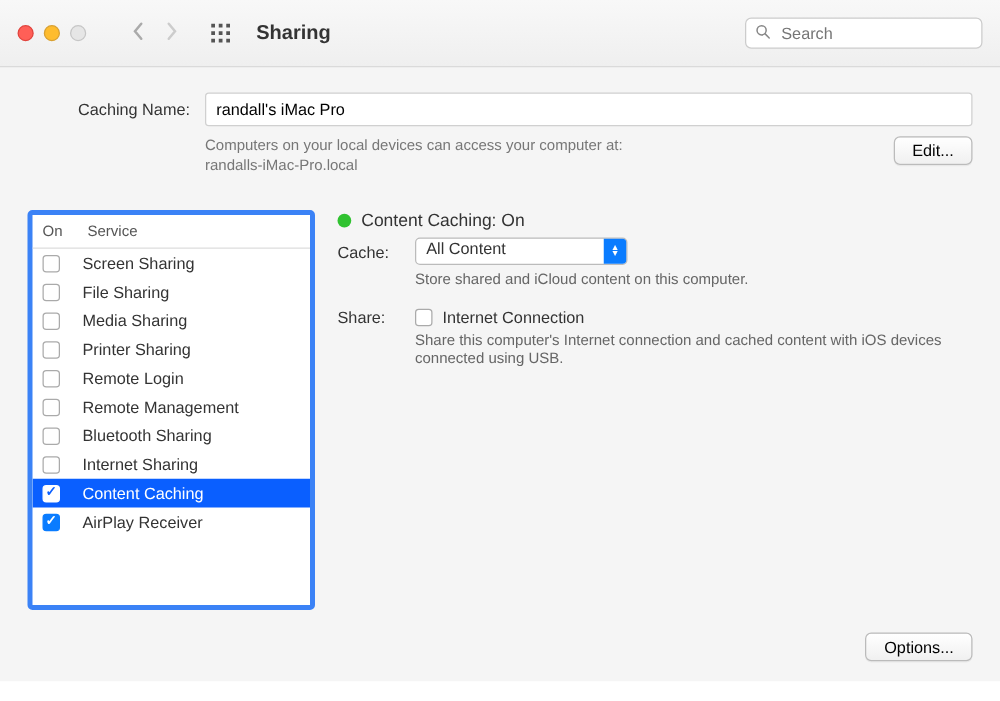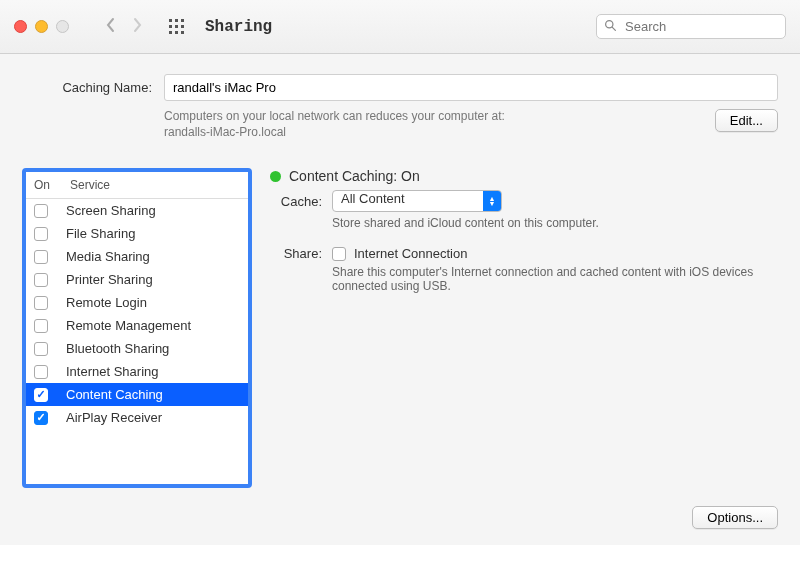--- a/index.html
+++ b/index.html
@@ -21,21 +21,21 @@
     gap: 10px;
   }
   .traffic { display:flex; gap:8px; margin-right:10px;}
   .dot { width:13px; height:13px; border-radius:50%; }
   .dot.red{background:#ff5f57;border:1px solid #e0443e;}
   .dot.yellow{background:#febc2e;border:1px solid #d8a032;}
   .dot.green{background:#e6e6e6;border:1px solid #c6c6c6;}
   .nav-arrows{display:flex;gap:14px;margin:0 16px;color:#aaa;}
   .grid-icon{width:16px;height:16px;display:grid;grid-template-columns:repeat(3,3px);grid-template-rows:repeat(3,3px);gap:3px;margin-right:10px;}
   .grid-icon span{background:#555;width:3px;height:3px;}
-  .title{font-size:16px;font-weight:600;color:#333;font-family:Liberation Mono, monospace;}
+  .title{font-size:16px;font-weight:600;color:#333;}
   .search-wrap{margin-left:auto;position:relative;}
   .search{
     width:190px;height:25px;border:1px solid #ccc;border-radius:5px;
     background:#fff;padding:2px 8px 2px 28px;font-size:13px;color:#777;
   }
   .search-icon{position:absolute;left:8px;top:5px;color:#888;font-size:13px;}
   .content{
     background:#f5f5f5;
     padding:0;
   }
@@ -80,21 +80,21 @@
   .svc-row.selected .cb{border-color:#fff;background:#fff;}
   .svc-row.selected .cb.checked{background:#fff;color:#0a5fff;}
   .svc-row .cb.checked::after{content:"✓";font-weight:bold;line-height:1;}
   .svc-row .svc-label{font-size:13px;}
   .detail{flex:1;}
   .status-line{display:flex;align-items:center;gap:8px;margin-bottom:6px;}
   .status-dot{width:11px;height:11px;border-radius:50%;background:#30c230;}
   .status-text{font-size:14px;color:#333;}
   .desc{font-size:12px;color:#555;line-height:1.35;margin-bottom:16px;}
   .field-row{display:flex;gap:10px;margin-bottom:4px;align-items:center;}
-  .field-label{width:52px;text-align:right;font-size:13px;color:#333;}
+  .field-label{width:52px;font-size:13px;color:#333;}
   .select{
     display:flex;align-items:flex-start;justify-content:space-between;
     width:170px;height:22px;
     border:1px solid #bbb;border-radius:4px;background:#fff;
     padding:0 0 0 8px;font-size:13px;
   }
   .select .caret{
     width:18px;height:100%;background:#0a7cff;border-radius:0 3px 3px 0;
     display:flex;flex-direction:column;align-items:center;justify-content:center;color:#fff;font-size:7px;line-height:5px;
   }
@@ -146,21 +146,21 @@
 
 <div class="content">
 
   <div class="computer-name">
     <div class="computer-name-label">Caching Name:</div>
     <input class="name-input" value="randall's iMac Pro" style="">
   </div>
   <div class="subrow">
     <div class="spacer"></div>
     <div class="subtext">
-      <span>Computers on your local network can reduces your computer at:</span><br>
+      <span>Computers on your local devices can access your computer at:</span><br>
       <span>randalls-iMac-Pro.local</span>
     </div>
     <button class="mac edit-btn">Edit...</button>
   </div>
 
   <div class="main">
     <div class="services-box">
       <div class="svc-header">
         <div class="col-on">On</div>
         <div>Service</div>

